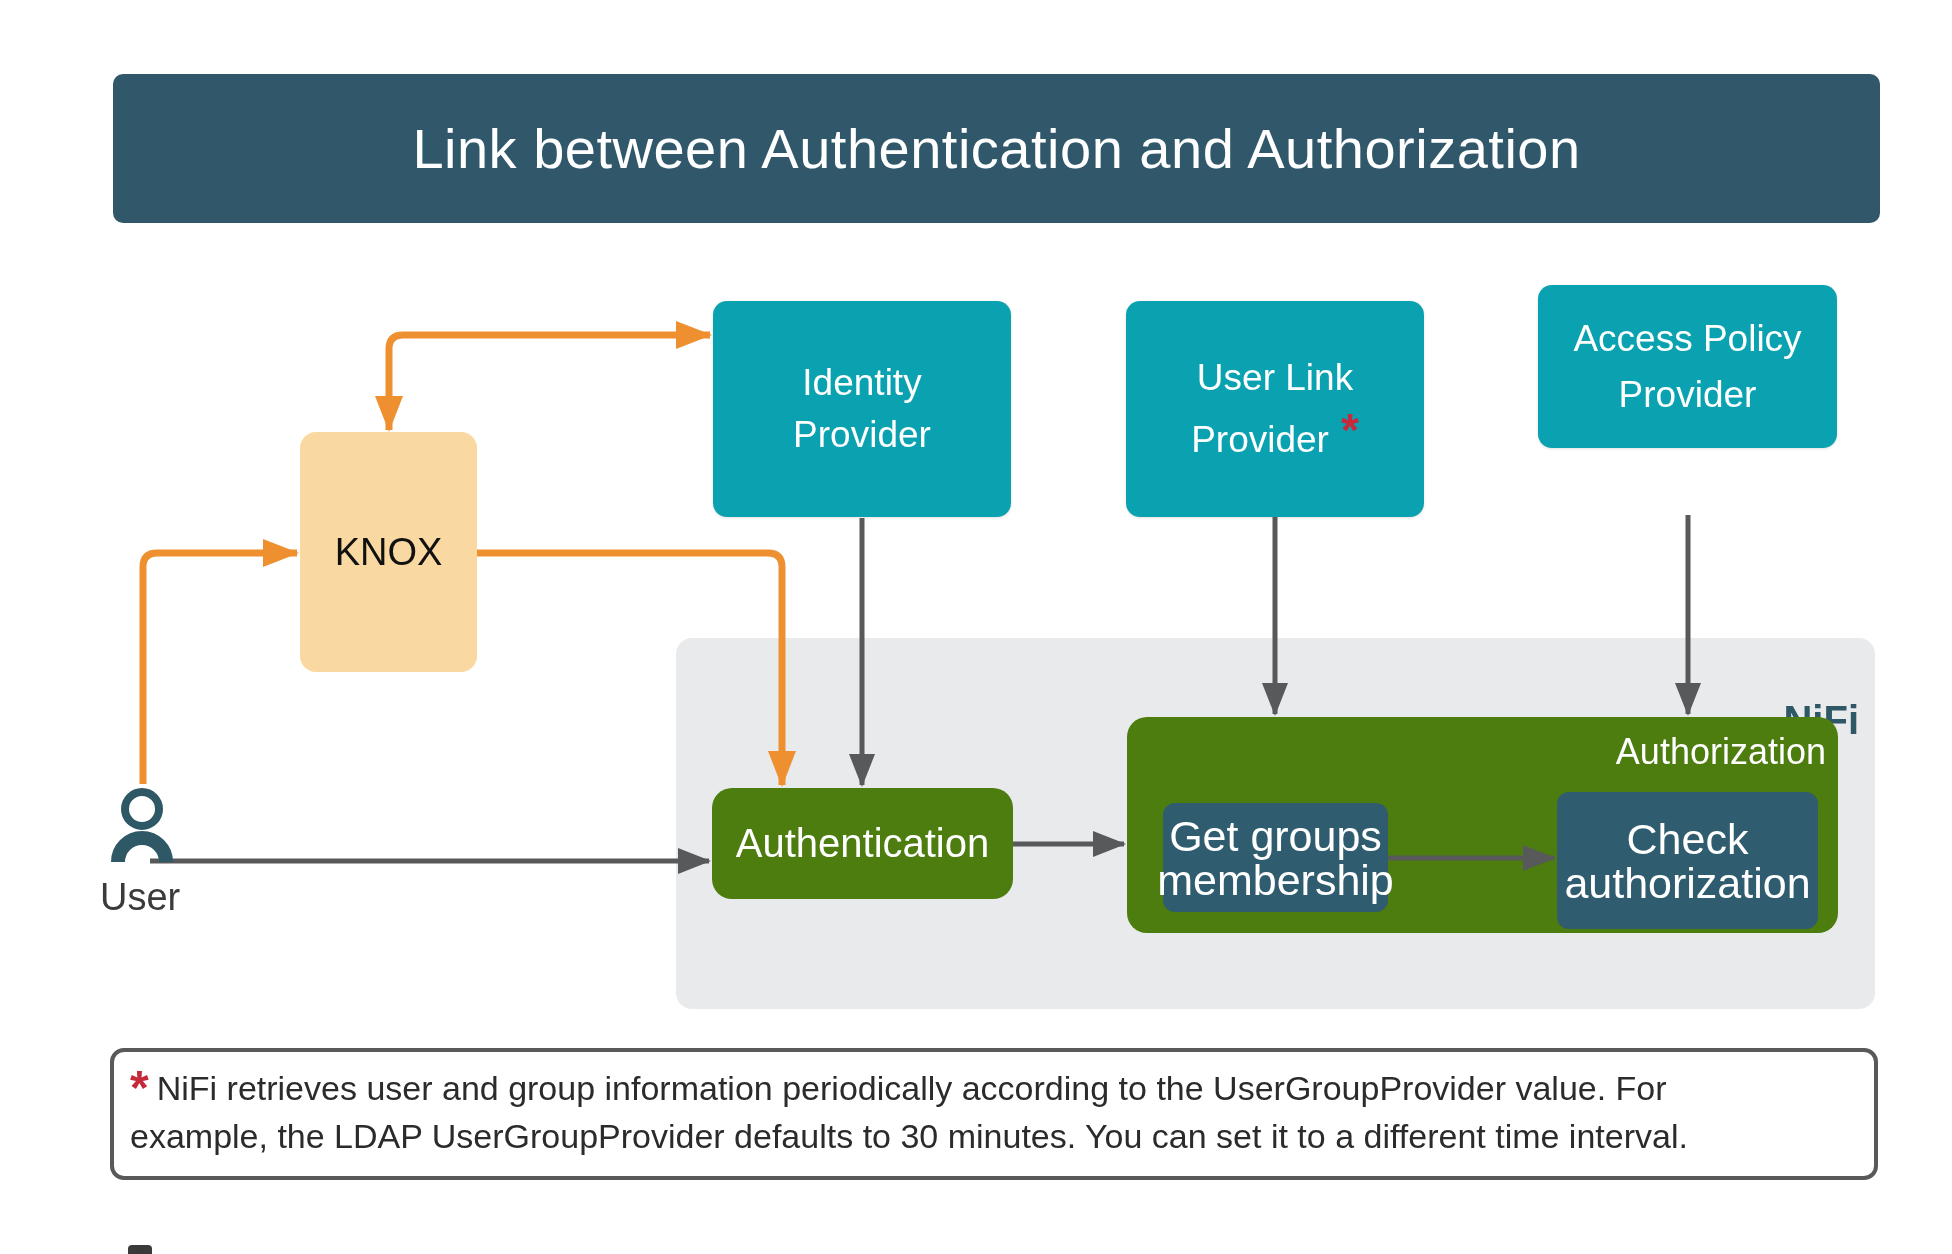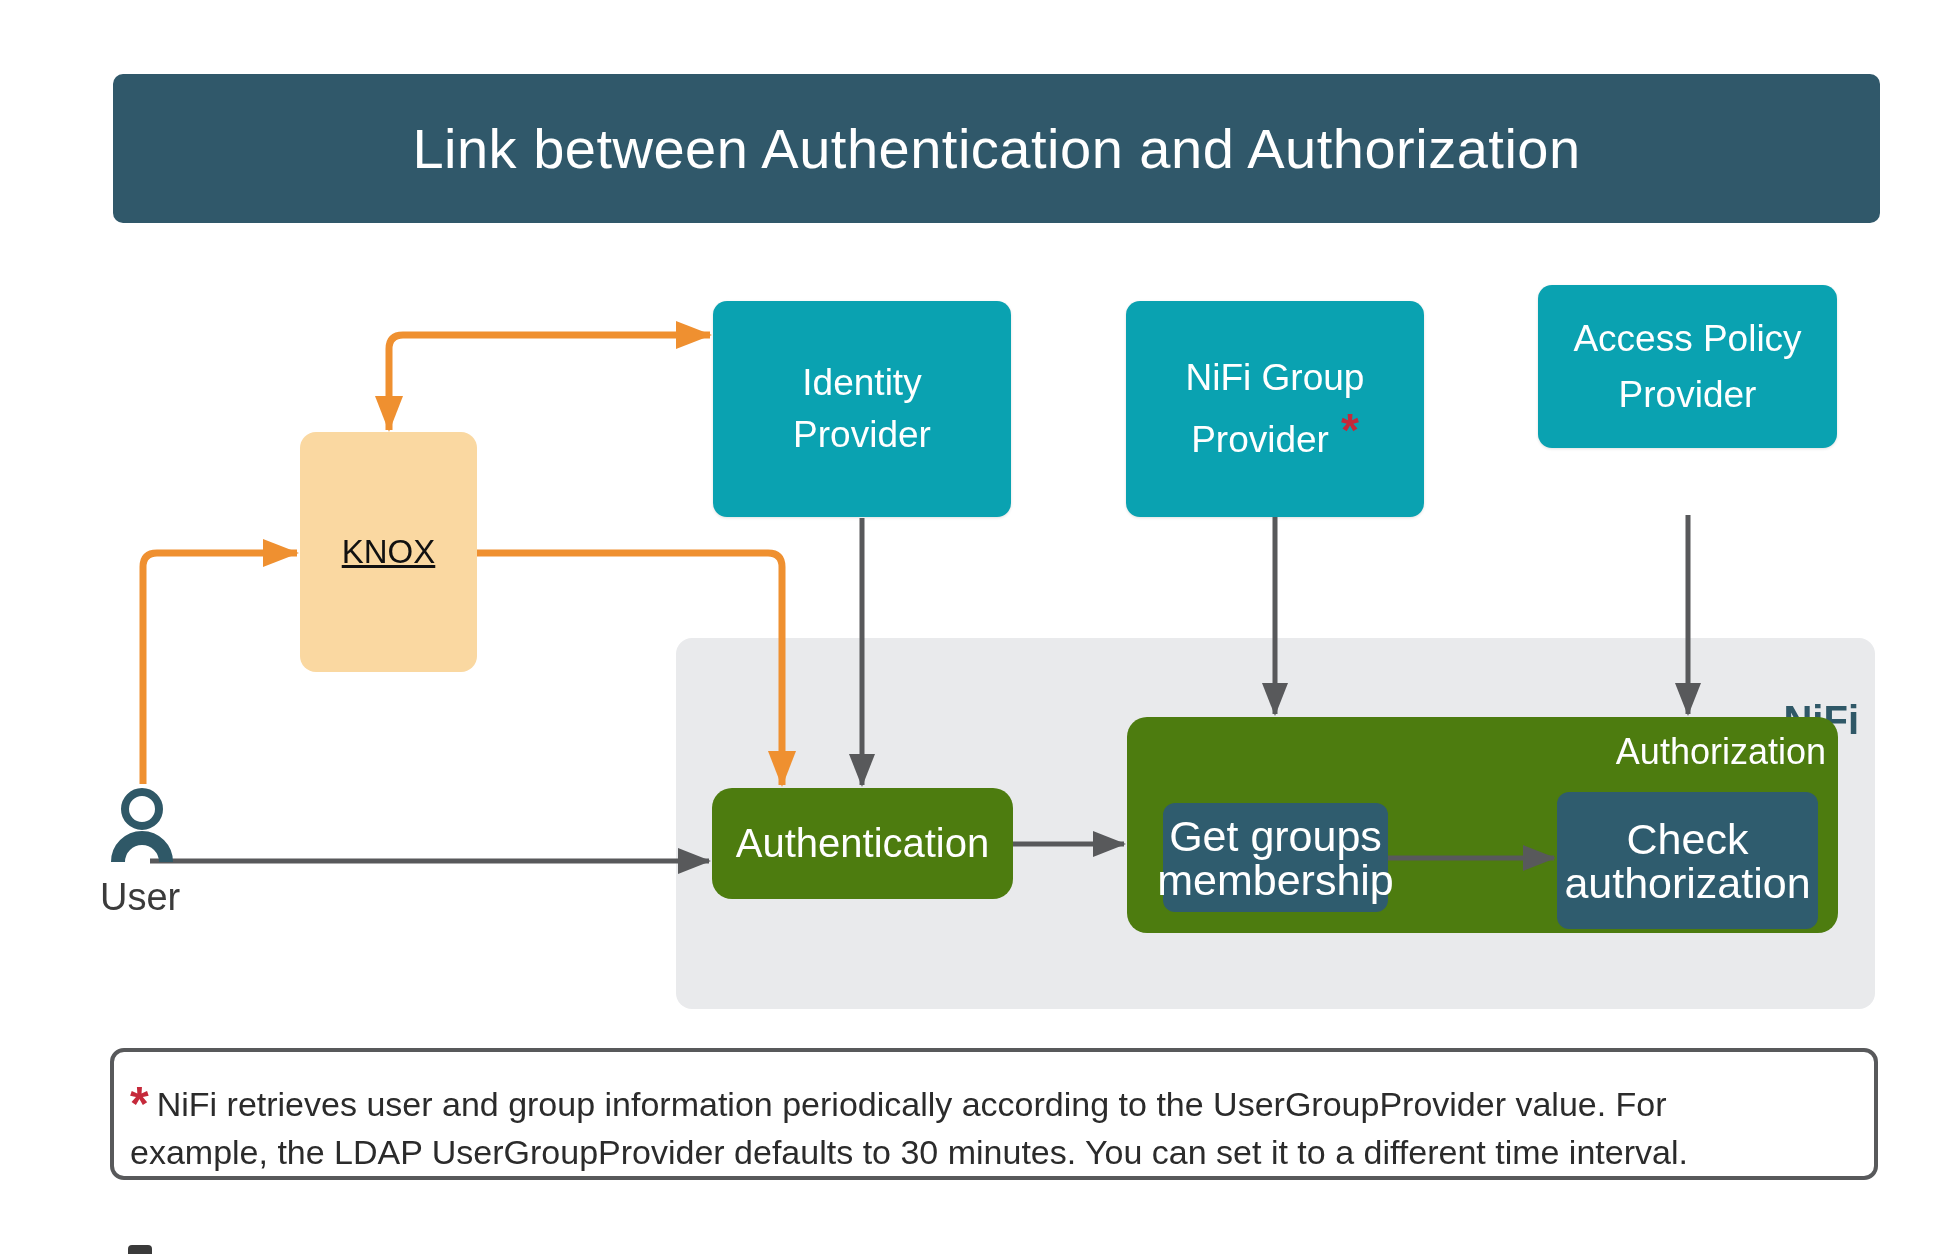--- a/index.html
+++ b/index.html
@@ -20,21 +20,21 @@
     background:#E9EAEC;border-radius:16px;
   }
   .nifi-label{
     position:absolute;top:12px;right:16px;
     color:#2F5867;font-size:40px;font-weight:bold;margin-top:48px;
   }
   
   .box{position:absolute;display:flex;flex-direction:column;align-items:center;justify-content:center;text-align:center;box-sizing:border-box;}
   .knox{
     left:300px;top:432px;width:177px;height:240px;border-radius:16px;
-    background:#FAD8A1;color:#111111;font-size:33px;text-decoration:underline;
+    background:#FAD8A1;color:#111111;font-size:38px;
   }
   .teal{
     background:#0AA2B1;color:#ffffff;border-radius:14px;font-size:37px;
     box-shadow:0 1px 3px rgba(0,0,0,.12);
   }
   .idp{left:713px;top:301px;width:298px;height:216px;line-height:52px;}
   .ugp{left:1126px;top:301px;width:298px;height:216px;line-height:62px;}
   .app{left:1538px;top:285px;width:299px;height:163px;line-height:56px;}
   .star{
     color:#C5293A;font-size:46px;font-weight:bold;line-height:0;
@@ -49,21 +49,21 @@
   .ca{left:430px;top:75px;width:261px;height:137px;}
   
   .arrows{position:absolute;left:0;top:0;width:1952px;height:1254px;pointer-events:none;}
   
   .user-icon{position:absolute;left:98px;top:775px;width:90px;height:92px;}
   .user-label{position:absolute;left:100px;top:876px;font-size:38px;font-weight:normal;color:#3B3B3B;}
   
   .footnote{
     position:absolute;left:110px;top:1048px;width:1768px;height:132px;box-sizing:border-box;
     border:4px solid #58595B;border-radius:14px;background:#ffffff;
-    padding:28px 14px 0 16px;
+    padding:12px 14px 0 16px;
     font-size:34px;line-height:48px;color:#2B2B2B;
   }
   .fn-star{color:#C5293A;font-size:48px;font-weight:bold;line-height:0;vertical-align:-4px;margin-right:8px;}
   
   .artifact{position:absolute;left:128px;top:1245px;width:24px;height:9px;background:#3A3A3A;border-radius:4px 4px 0 0;}
 </style>
 </head>
 <body>
 
 <div class="stage">
@@ -79,21 +79,21 @@
   <div class="box knox">
     <span>KNOX</span>
   </div>
 
   <div class="box teal idp">
     <div>Identity</div>
     <div>Provider</div>
   </div>
 
   <div class="box teal ugp">
-    <div>NiFi Group</div>
+    <div>User Link</div>
     <div>
       <span>Provider</span><span class="star">*</span>
     </div>
   </div>
 
   <div class="box teal app">
     <div>Access Policy</div>
     <div>Provider</div>
   </div>
 

